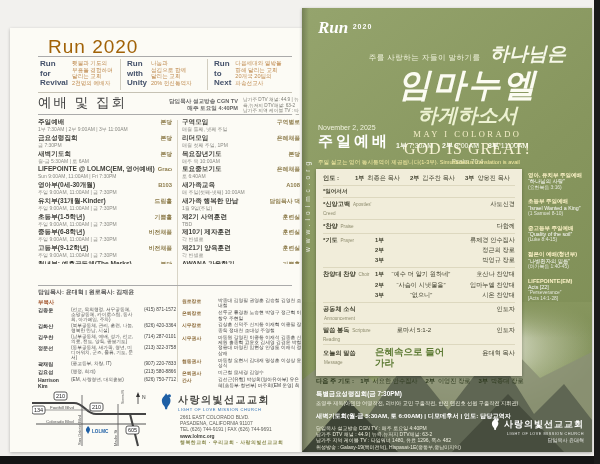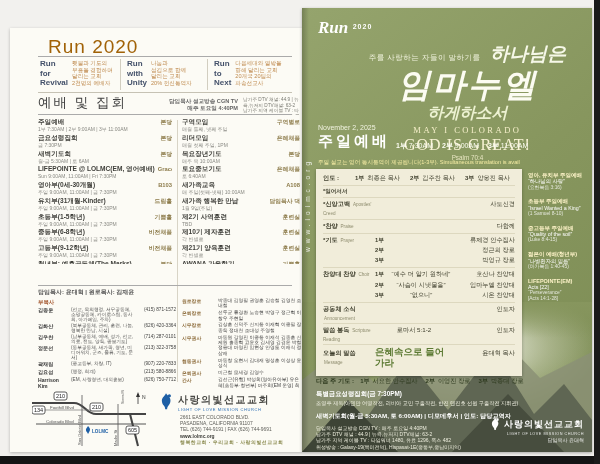--- a/index.html
+++ b/index.html
@@ -56,21 +56,21 @@
   .fold{position:absolute;left:302px;top:8px;width:7px;height:444px;background:linear-gradient(90deg,rgba(0,0,0,.22),rgba(0,0,0,0));z-index:9;pointer-events:none;}
   .mountains{position:absolute;left:0;bottom:0;width:290px;height:150px;z-index:1;}
   .vurl{position:absolute;left:2px;top:150px;writing-mode:vertical-rl;transform:rotate(180deg);font-size:6.5px;letter-spacing:4px;color:rgba(255,255,255,.85);z-index:4;}
   .runlogo{position:absolute;left:16px;top:10px;color:#fff;z-index:4;}
   .runlogo .rs{font-family:"Liberation Serif",serif;font-style:italic;font-weight:bold;font-size:17px;}
   .runlogo .ry{font-size:7px;font-weight:bold;letter-spacing:1px;vertical-align:4px;}
   .headline{position:absolute;right:26px;top:8px;text-align:center;z-index:4;line-height:1;margin-top:28px;}
   .h-pre{font-size:7.5px;color:#eef0da;letter-spacing:.5px;}
   .h-w1{font-size:19px;font-style:italic;font-weight:bold;color:#f6f8e8;padding-left:5px;}
   .h-w2{font-size:33px;font-style:italic;font-weight:bold;color:#fcfcf2;letter-spacing:2px;margin-top:5px;}
-  .h-w3{font-size:16px;font-style:italic;font-weight:bold;color:#edf2d2;margin-top:4px;}
+  .h-w3{font-size:20px;font-style:italic;font-weight:bold;color:#edf2d2;margin-top:4px;}
   .h-en1{font-family:"Liberation Serif",serif;font-size:8.5px;letter-spacing:2.5px;color:#f5efc9;margin-top:5px;}
   .h-en2{font-family:"Liberation Serif",serif;font-size:16px;color:#f8f3d4;letter-spacing:1px;margin-top:2px;}
   .h-ref{font-size:6.3px;color:#e8e6c2;margin-top:2px;}
   .dateblock{position:absolute;left:16px;top:116px;color:#fff;z-index:4;}
   .d-date{font-size:7px;color:#f1f3e0;}
   .d-title{font-size:15px;font-weight:bold;letter-spacing:3px;margin-top:1px;}
   .times{position:absolute;left:94px;top:133px;display:flex;gap:9px;z-index:4;color:#fdfdf3;font-size:7px;align-items:baseline;}
   .times .tp{font-weight:bold;}
   .notice{position:absolute;left:16px;top:151px;width:202px;font-size:5.6px;color:#f5eca4;z-index:4;white-space:nowrap;overflow:hidden;}
   .order{position:absolute;left:14px;top:161px;width:192px;height:200px;background:#f1edda;padding:3px 7px 4px;z-index:5;box-shadow:0 1px 3px rgba(0,0,0,.3);overflow:hidden;}

